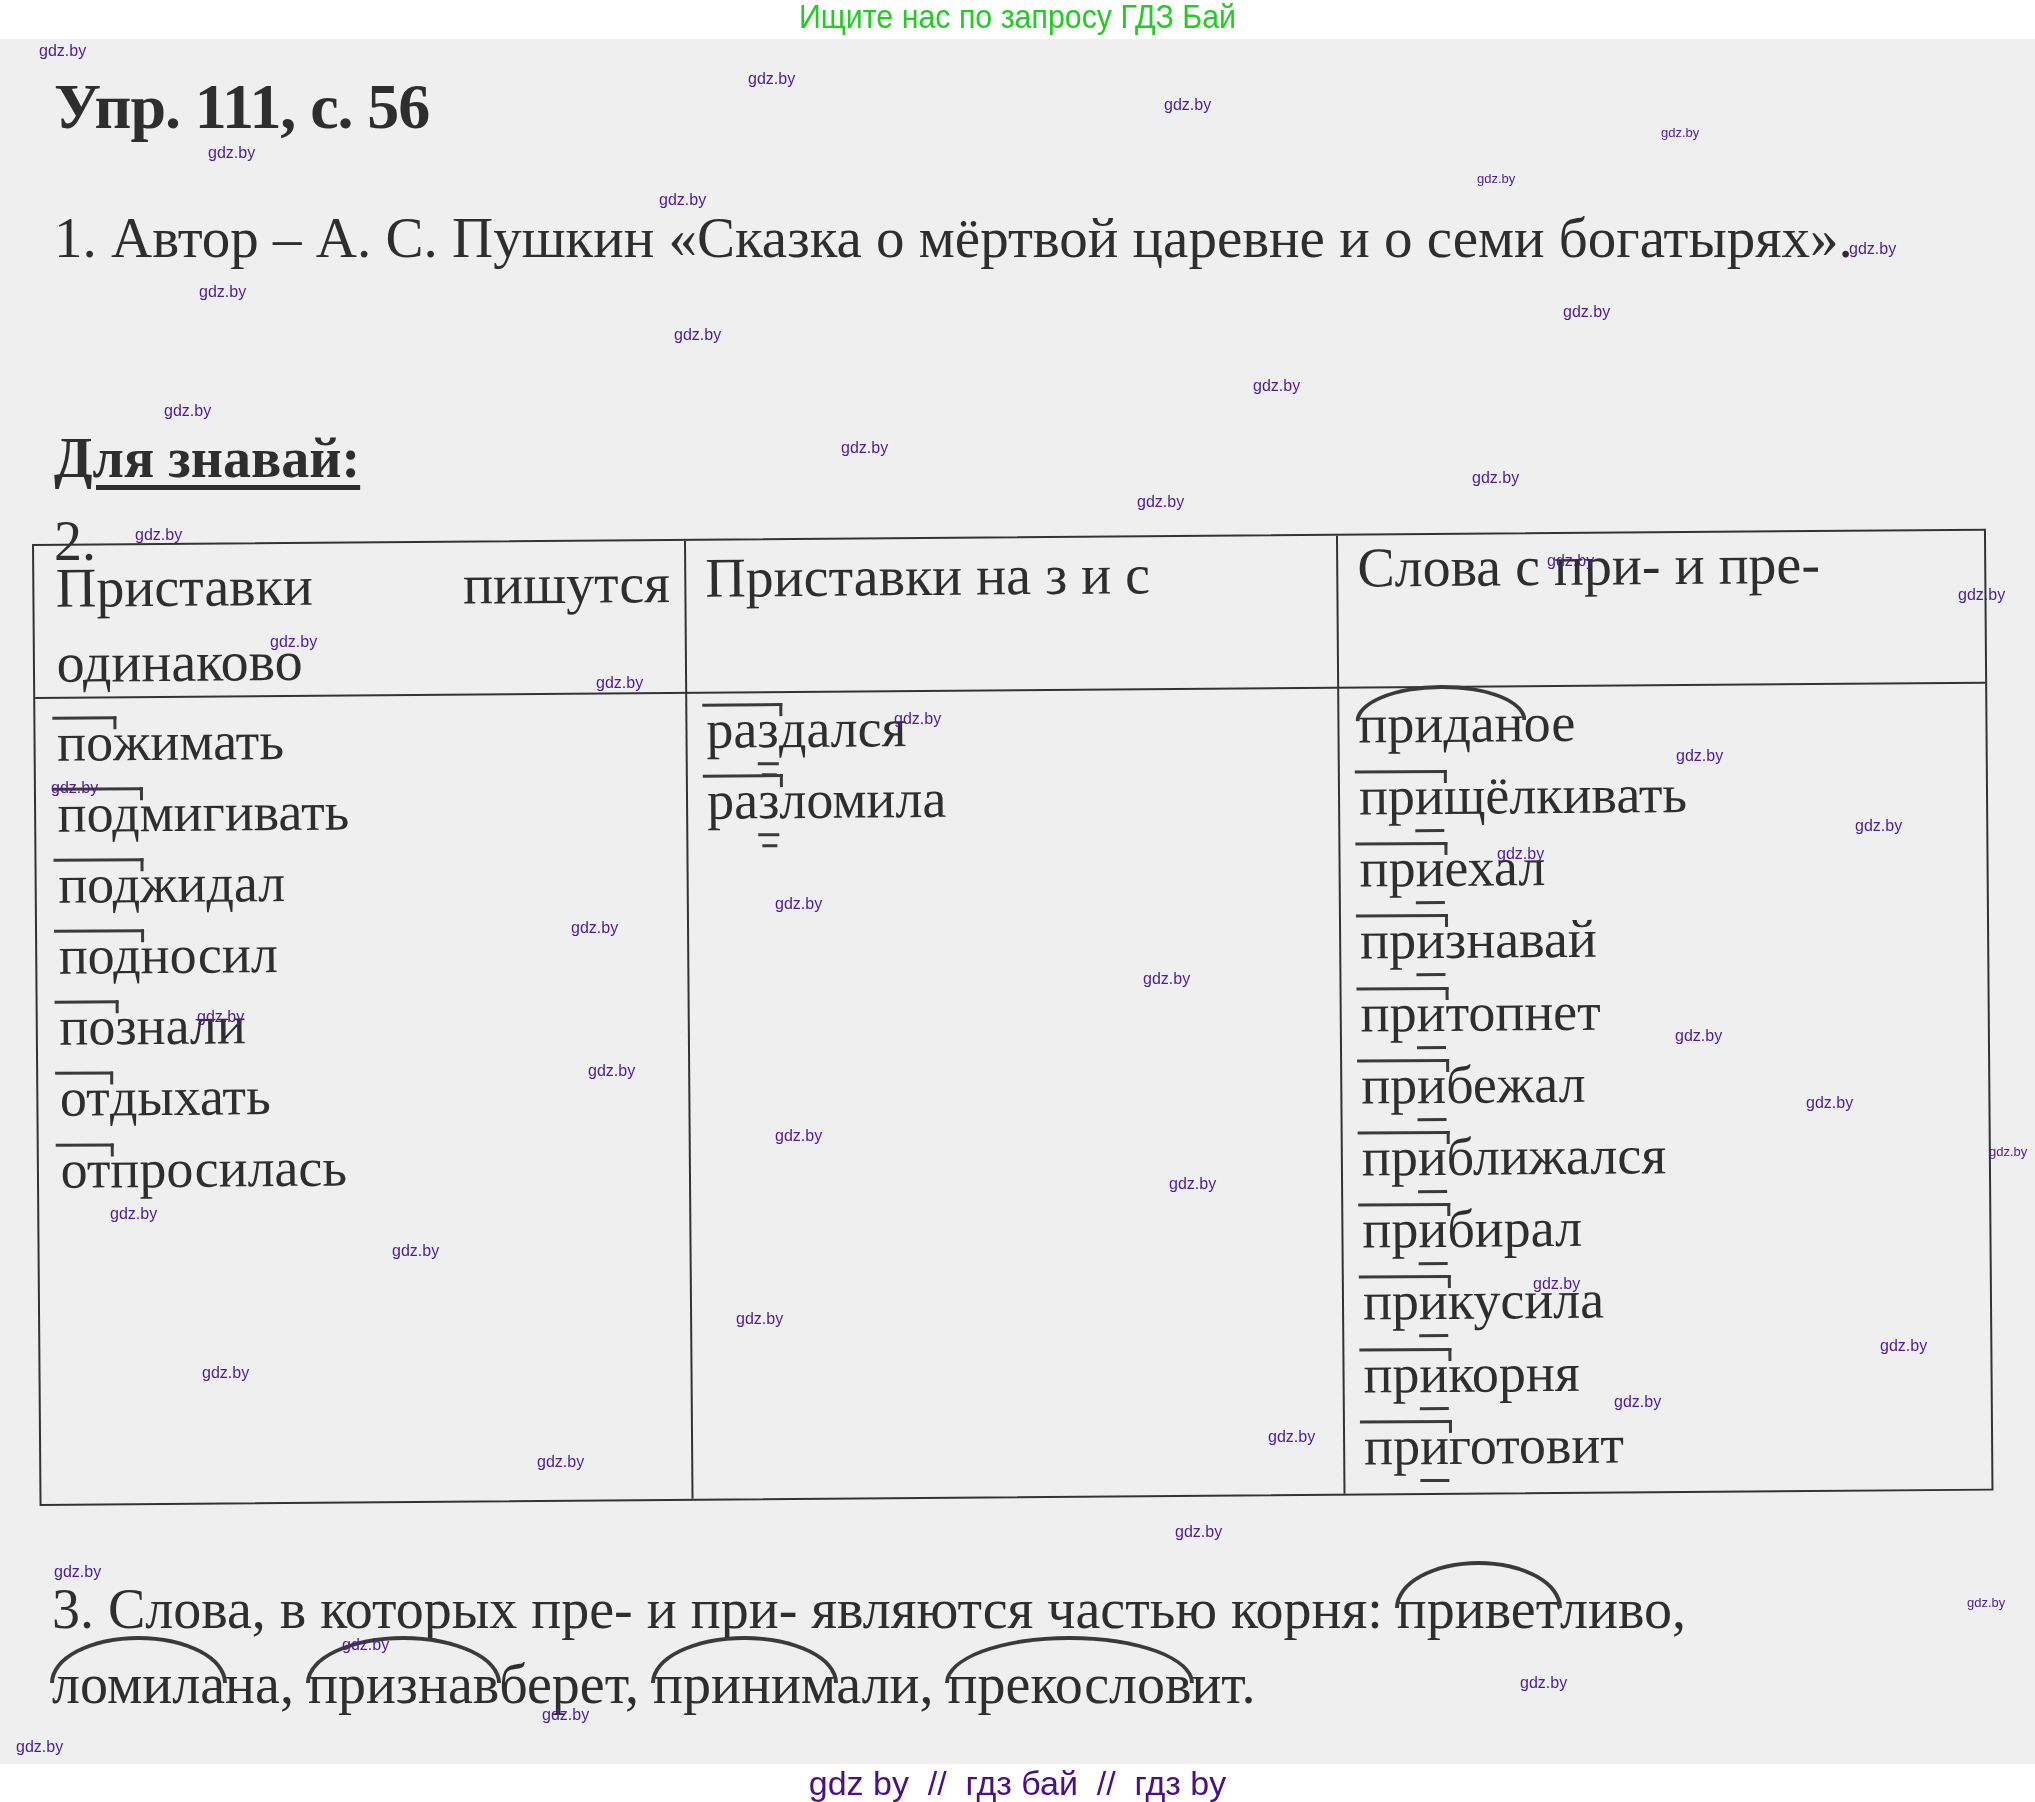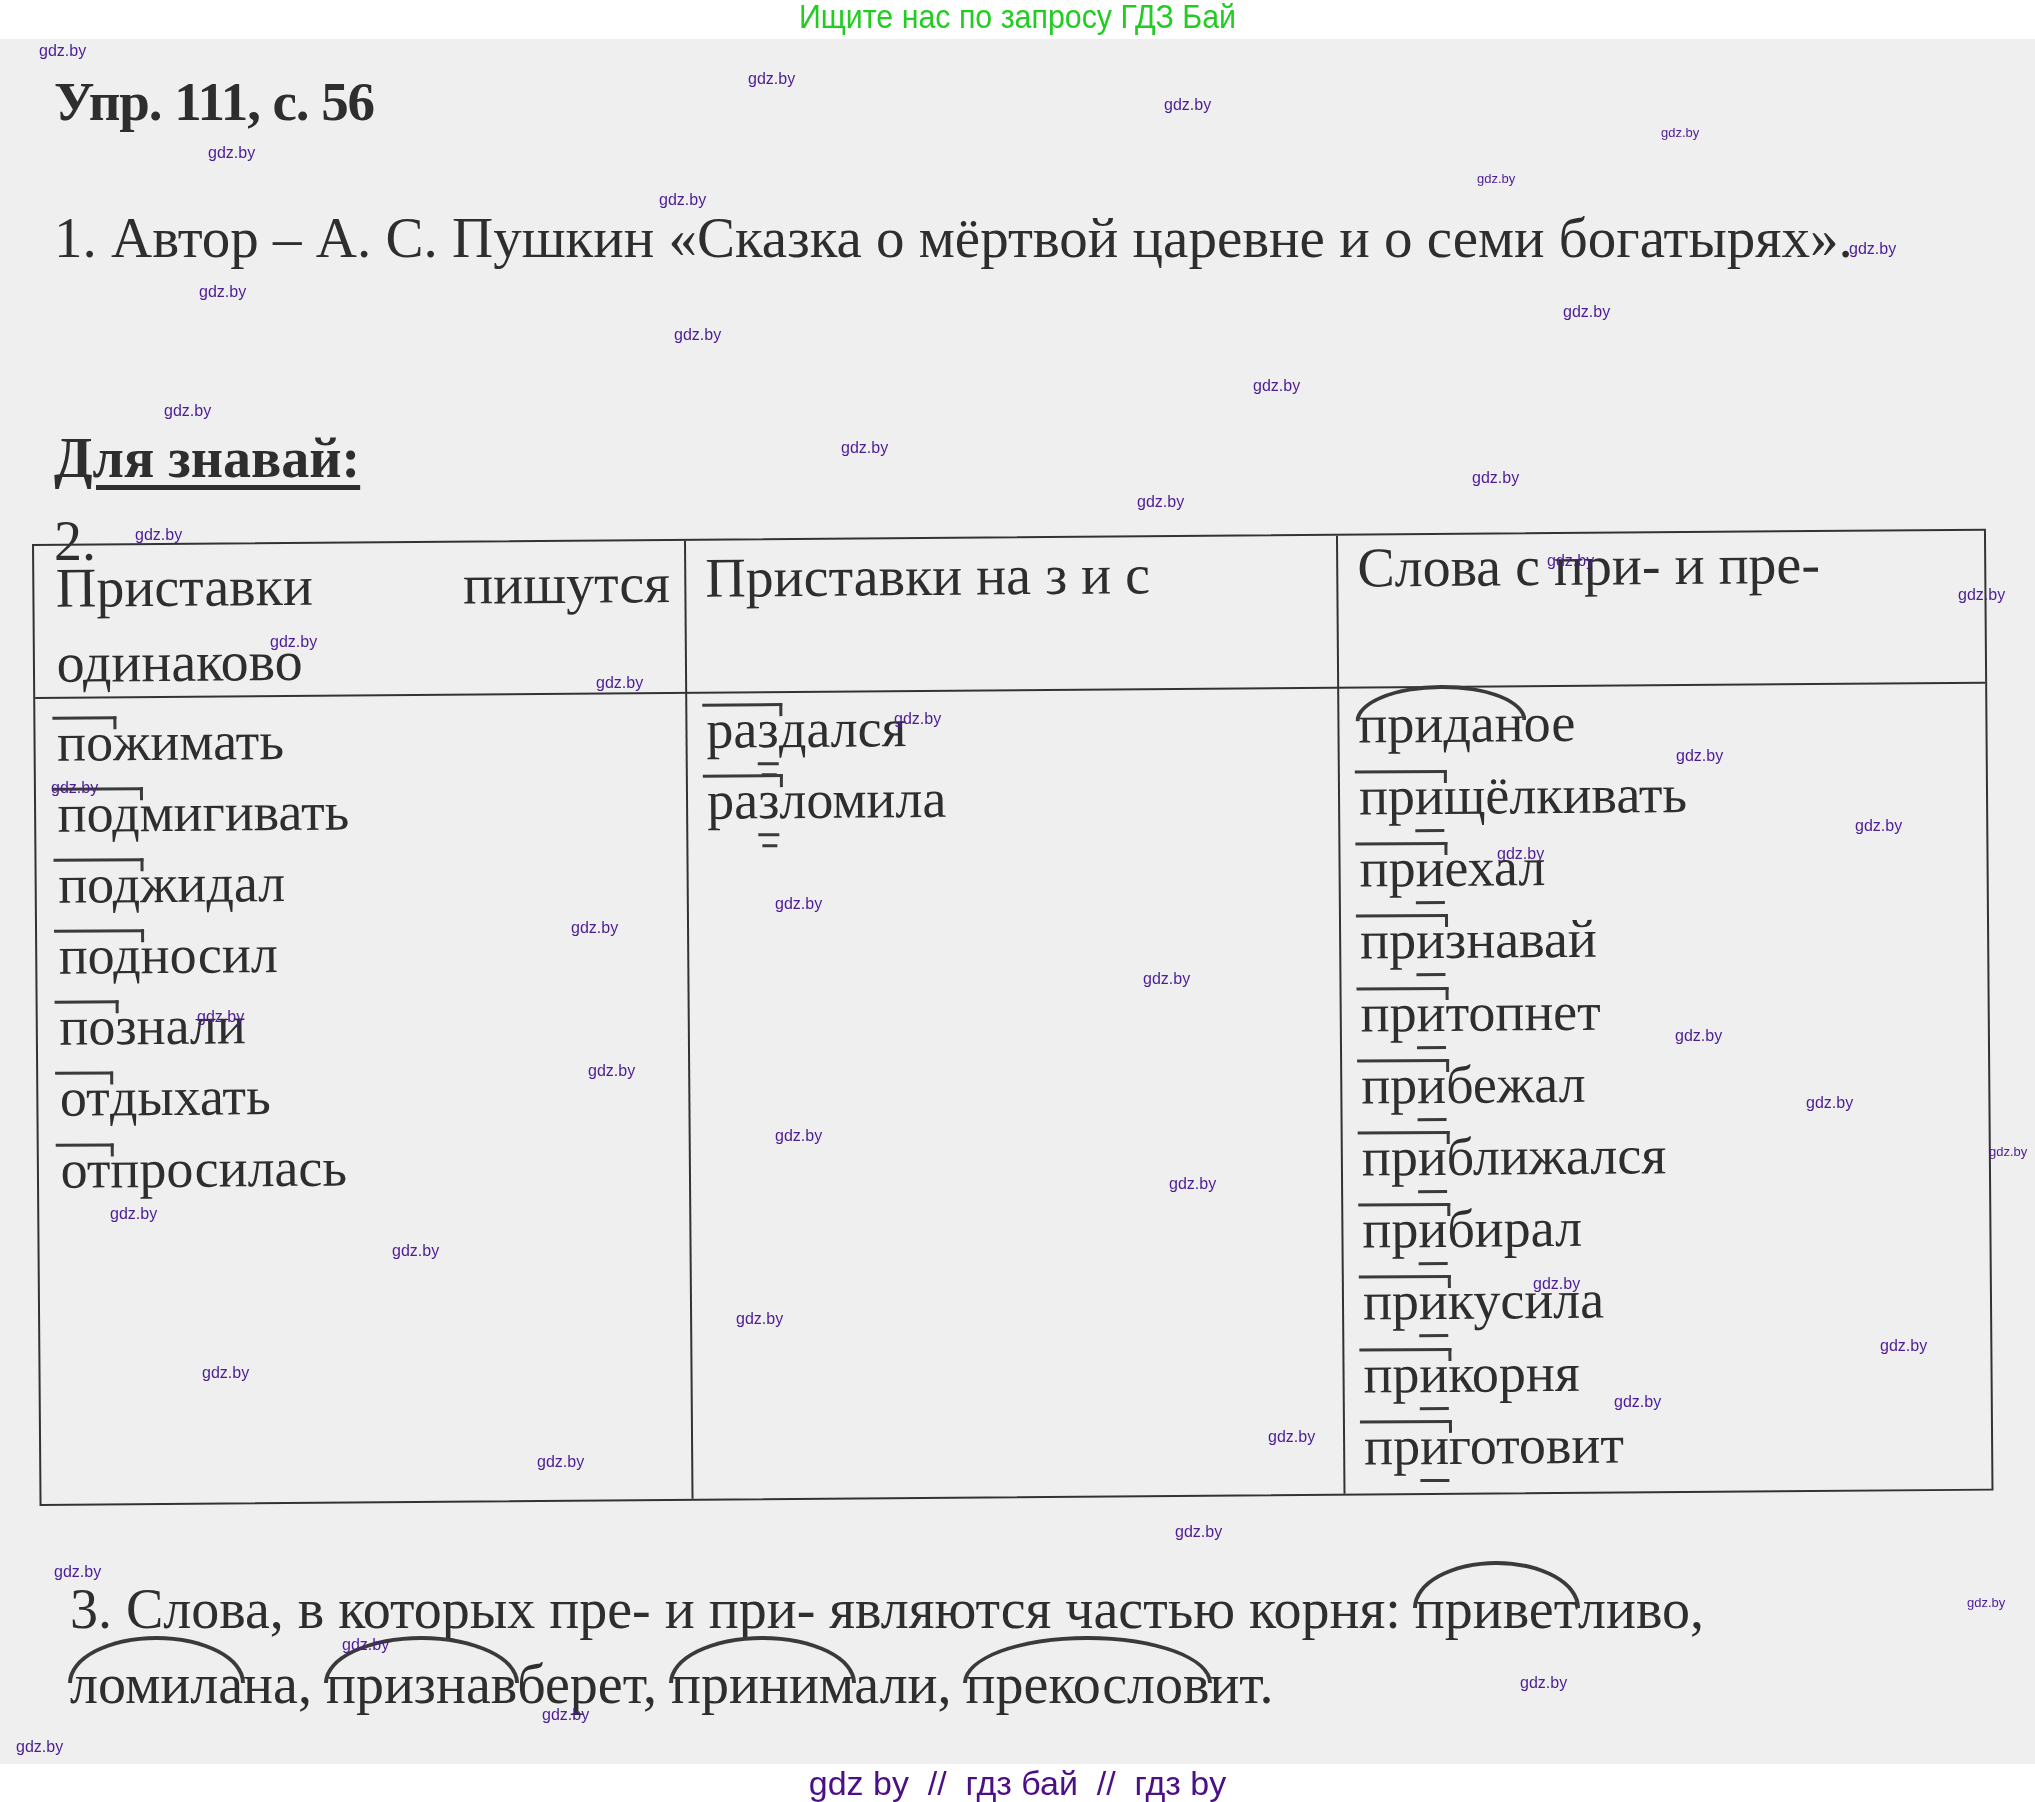--- a/index.html
+++ b/index.html
@@ -25,21 +25,21 @@
   .footer {
     position:absolute; left:0; top:1764px; width:2035px; height:39px;
     background:#ffffff; text-align:center;
   }
   .footer span {
     font-family:"Liberation Sans", "DejaVu Sans", sans-serif;
     font-size:34px; line-height:38px; color:#4b0f86;
     white-space:pre;
   }
   .abs { position:absolute; white-space:nowrap; }
-  .title { left:54px; top:70px; font-size:55px; font-weight:bold; letter-spacing:-1.1px; }
+  .title { left:54px; top:70px; font-size:64px; font-weight:bold; letter-spacing:-1.1px; }
   .p1 { left:54px; top:197px; font-size:57px; width:1908px; white-space:normal; text-align:justify; line-height:81px; text-align-last:left; }
   .subhead { left:54px; top:426px; font-size:56px; font-weight:bold; text-decoration:underline; text-decoration-thickness:4.9px; text-underline-offset:7.5px; }
   .num2 { left:54px; top:509px; font-size:56px; }
 
   .table {
     position:absolute; left:32px; top:544px; width:1954px; height:962px;
     border:2.7px solid #333; box-sizing:border-box;
     transform:rotate(-0.45deg); transform-origin:left top;
   }
   .col { position:absolute; top:0; bottom:0; border-left:2.2px solid #333; }
@@ -60,21 +60,21 @@
   }
   .word .vowel.dbl::before {
     content:""; position:absolute; left:4.3px; right:2.2px; bottom:-12px;
     border-bottom:3.8px solid #3a3a3a;
   }
   .word .root { position:relative; display:inline-block; }
   .word .root::before {
     content:""; position:absolute; left:-3.2px; right:-3.2px; top:-4.3px; height:32px;
     border:4.3px solid #3a3a3a; border-bottom:none; border-radius:50% 50% 0 0 / 100% 100% 0 0;
   }
-  .p3 { left:70px; font-size:56px; }
+  .p3 { left:52px; font-size:56px; }
   .p3 .root { position:relative; display:inline-block; }
   .p3 .root::before {
     content:""; position:absolute; left:-2.2px; right:-2.2px; top:-16px; height:43px;
     border:4.9px solid #3a3a3a; border-bottom:none; border-radius:50% 50% 0 0 / 100% 100% 0 0;
   }
   .wm {
     position:absolute; font-family:"Liberation Sans", "DejaVu Sans", sans-serif;
     font-size:16px; color:#4c1d95; white-space:nowrap;
   }
   .wm.sm { font-size:13px; }

